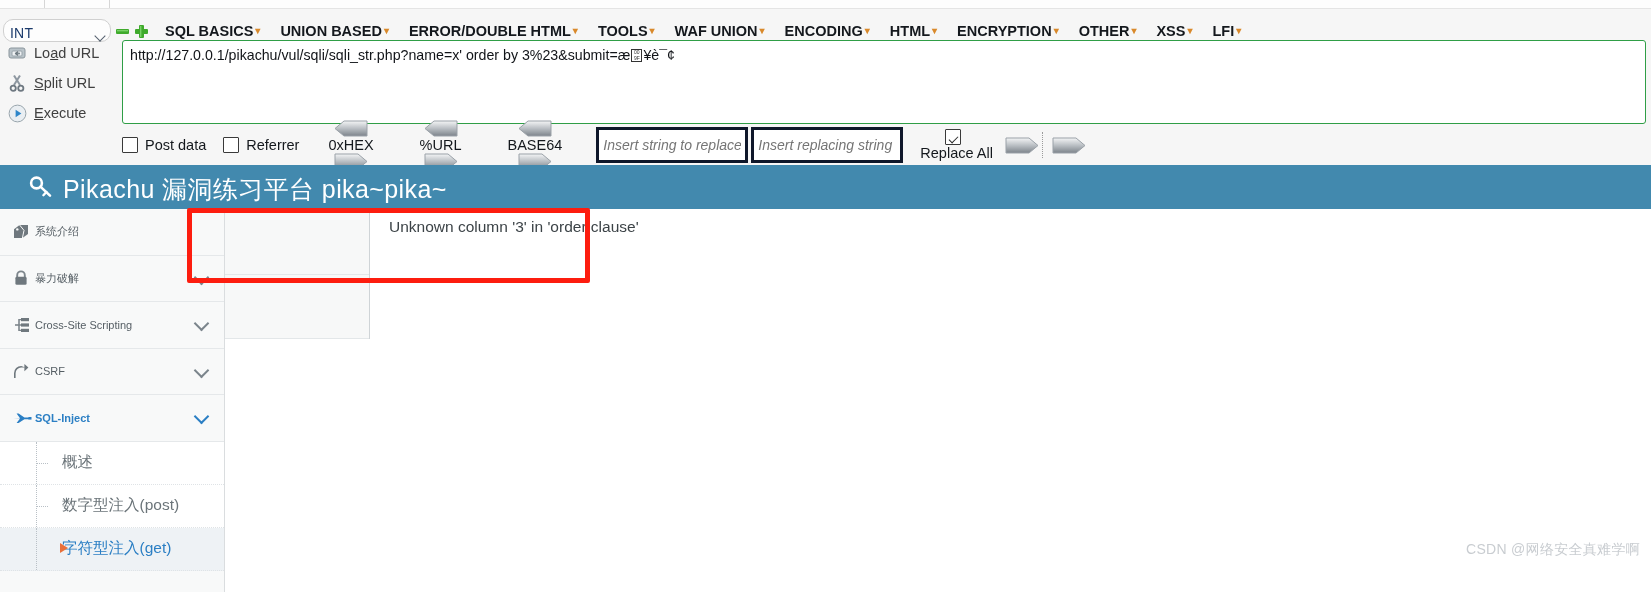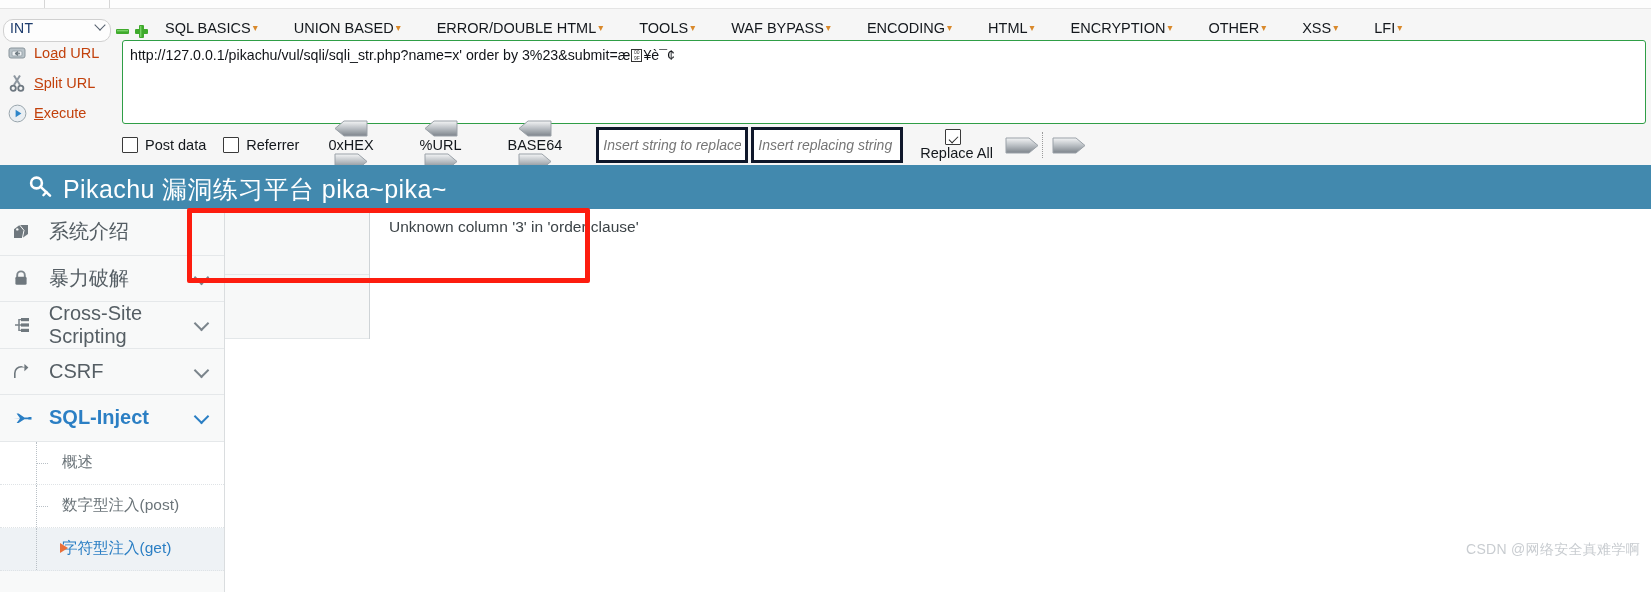--- a/index.html
+++ b/index.html
@@ -17,41 +17,41 @@
   .hb-topstrip { position:absolute; left:0; top:0; width:100%; height:9px; background:#fdfdfd;
                  border-bottom:1px solid #e4e4e4; }
   .tab-stub { position:absolute; left:44px; top:-22px; width:66px; height:30px;
               border:1px solid #d6d6d6; border-bottom:none;
               border-radius:14px 14px 0 0; background:#fdfdfd; }
 
   .hb-menubar { position:absolute; left:0; top:9px; width:100%; height:29px; }
 
   .int-select { position:absolute; left:3px; top:10px; width:108px; height:23px;
                 border:1px solid #d0d0d0; background:#fdfdfd; border-radius:10px;
-                display:flex; align-items:flex-start; padding:0 4px 0 6px; }
+                display:flex; align-items:flex-end; padding:0 4px 0 6px; }
   .int-select .lbl { font-size:14px; color:#1b3a6b; font-weight:500; flex:1; letter-spacing:.2px; }
   .chev { width:10px; height:10px; position:relative; }
   .chev:before { content:""; position:absolute; left:0; top:1px; width:7px; height:7px;
                  border-right:1.6px solid #55606e; border-bottom:1.6px solid #55606e;
                  transform:rotate(45deg); }
 
   .minus-btn, .plus-btn { position:absolute; top:15px; width:13px; height:13px; }
   .minus-btn { left:116px; }
   .plus-btn  { left:135px; }
 
   .menu-items { position:absolute; left:155px; top:11px; height:22px;
-                display:flex; align-items:flex-start; gap:16px; white-space:nowrap; }
+                display:flex; align-items:center; gap:0px; white-space:nowrap;font-weight:bold; }
   .mi { font-size:14.5px; color:#14181d; padding:0 10px; cursor:default; letter-spacing:0px; }
   .mi .caret { color:#d9892b; font-size:10px; margin-left:2px; position:relative; top:-2px; }
 
   
   .actions { position:absolute; left:0; top:38px; width:120px; height:90px; }
   .act { position:absolute; left:0; width:120px; height:30px; display:flex; align-items:center; }
   .act .ico { width:34px; display:flex; justify-content:center; align-items:center; }
-  .act .txt { font-size:14.5px; color:#c2410c; }
+  .act .txt { font-size:14.5px; color:#404040; }
   .act .txt u { text-decoration:underline; }
   .a1 { top:0px; } .a2 { top:30px; } .a3 { top:60px; }
 
   
   .url-box { position:absolute; left:122px; top:40px; width:1524px; height:84px;
              border:1.6px solid #2f9e46; border-radius:3px; background:#ffffff;
              padding:5px 7px; overflow:hidden; }
   .url-text { font-size:14.2px; color:#111418; line-height:18px; white-space:pre-wrap;
               word-break:break-all; }
   .mojibox { display:inline-block; width:11px; height:13px; border:1px solid #333;
@@ -87,21 +87,21 @@
               font-weight:400; letter-spacing:.4px; display:flex; align-items:center; gap:9px; }
 
   .pk-body { position:absolute; left:0; top:209px; width:1651px; height:383px; background:#ffffff; }
 
   
   .sidebar { position:absolute; left:0; top:209px; width:225px; height:383px;
              background:#f8f9f9; border-right:1px solid #dadddf; }
   .sb-item { position:relative; height:46.5px; border-bottom:1px solid #e5e8ea;
              display:flex; align-items:center; padding-left:13px; background:#f8f9f9; }
   .sb-item .sb-ico { width:22px; font-size:15px; color:#8e8e8e; display:flex; align-items:center; }
-  .sb-item .sb-lbl { font-size:20px; color:#555e64;margin-left:14px; }
+  .sb-item .sb-lbl { font-size:11px; color:#555e64; }
   .sb-item .sb-chev { position:absolute; right:16px; top:16px; width:12px; height:12px; }
   .sb-item .sb-chev:before { content:""; position:absolute; left:0; top:0; width:9px; height:9px;
         border-right:2px solid #7b858c; border-bottom:2px solid #7b858c; transform:rotate(45deg); }
   .sb-item.active .sb-lbl { color:#2b7fc4; font-weight:600; }
   .sb-item.active .sb-ico { color:#2b7fc4; }
   .sb-item.active .sb-chev:before { border-color:#2b7fc4; }
 
   .sb-sub { position:relative; height:43px; display:flex; align-items:center;
             border-bottom:1px dotted #dfe3e6; background:#ffffff; }
   .sb-sub .tick { position:absolute; left:36px; top:0; bottom:0; border-left:1px dotted #b9c0c6; }
@@ -156,21 +156,21 @@
             <rect x="0" y="4" width="13" height="5" rx="1" fill="#3faa2c"></rect>
             <rect x="5" y="1" width="1.4" height="11" fill="#79d267"></rect>
           </svg>
       </span>
 
       <div class="menu-items">
         <span class="mi"><span>SQL BASICS</span><span class="caret">▾</span></span>
         <span class="mi"><span>UNION BASED</span><span class="caret">▾</span></span>
         <span class="mi"><span>ERROR/DOUBLE HTML</span><span class="caret">▾</span></span>
         <span class="mi"><span>TOOLS</span><span class="caret">▾</span></span>
-        <span class="mi"><span>WAF BYPASS</span><span class="caret">▾</span></span>
+        <span class="mi"><span>WAF UNION</span><span class="caret">▾</span></span>
         <span class="mi"><span>ENCODING</span><span class="caret">▾</span></span>
         <span class="mi"><span>HTML</span><span class="caret">▾</span></span>
         <span class="mi"><span>ENCRYPTION</span><span class="caret">▾</span></span>
         <span class="mi"><span>OTHER</span><span class="caret">▾</span></span>
         <span class="mi"><span>XSS</span><span class="caret">▾</span></span>
         <span class="mi"><span>LFI</span><span class="caret">▾</span></span>
       </div>
     </div>
 
     <div class="actions">

